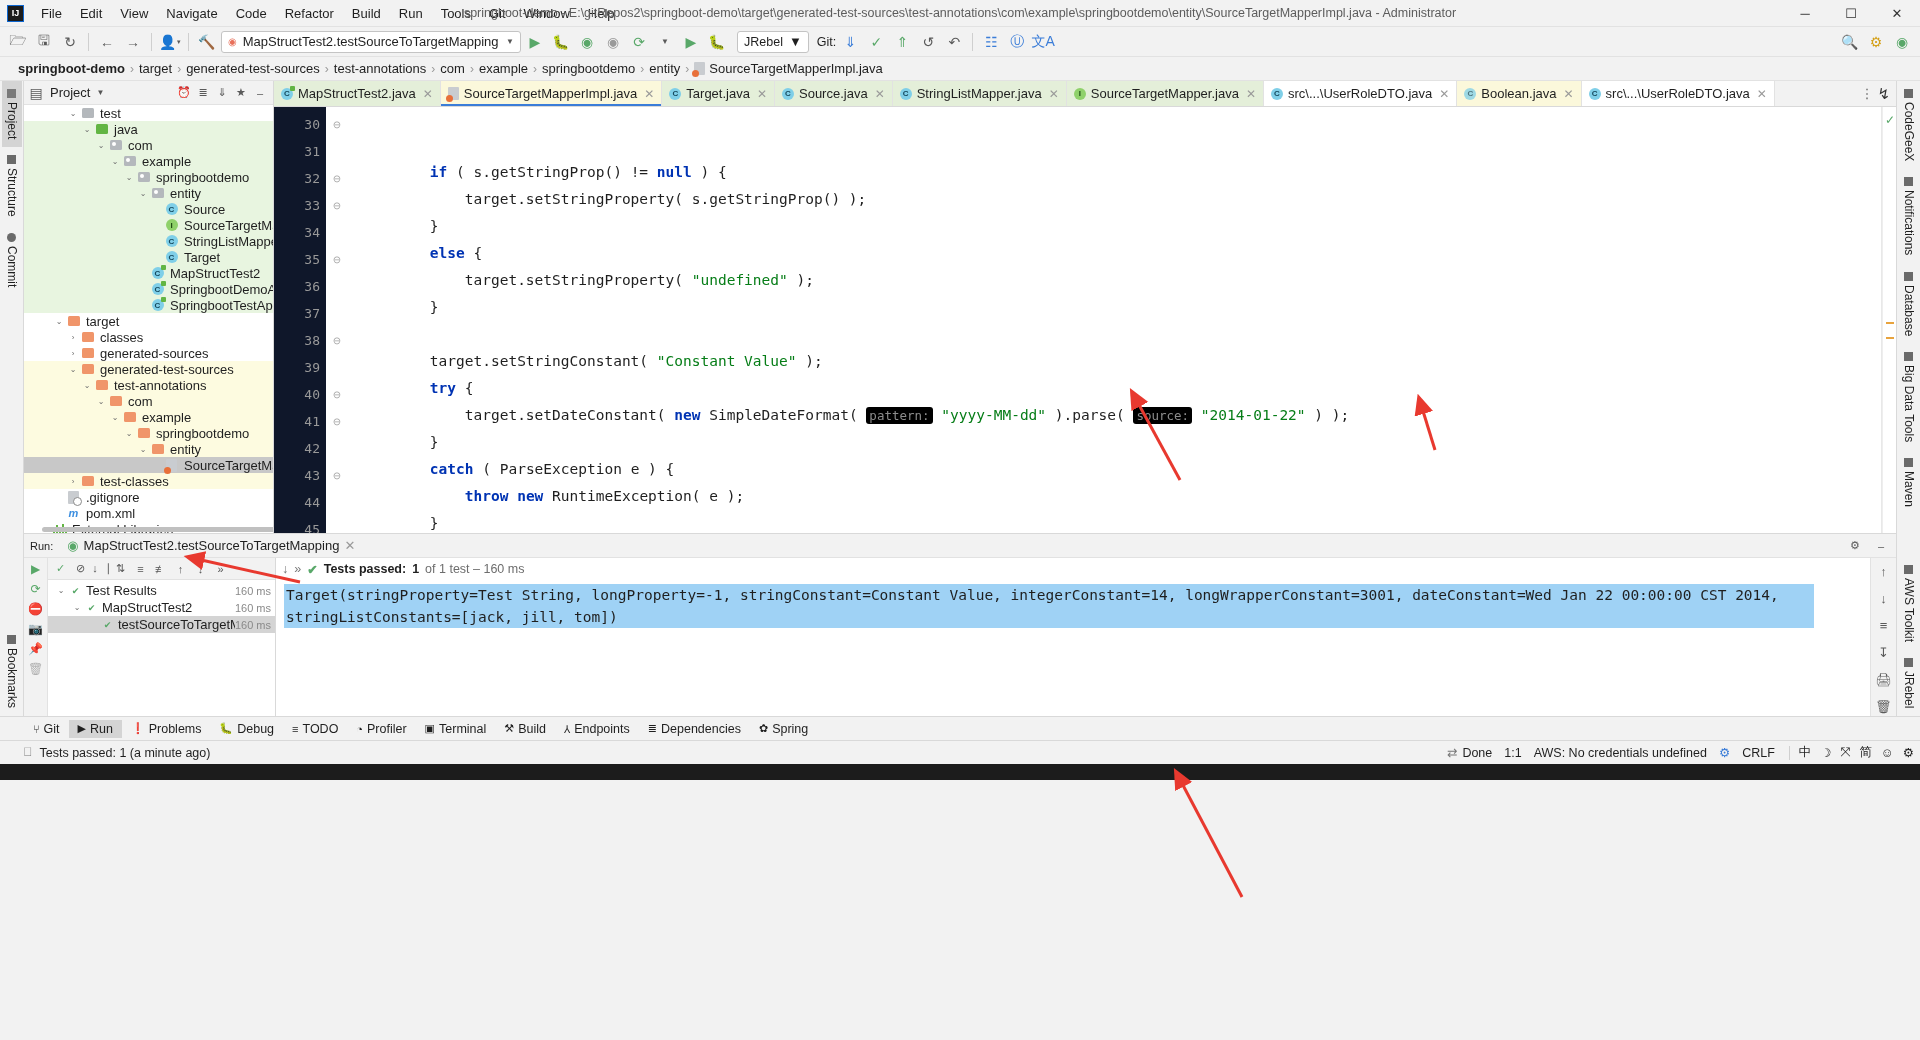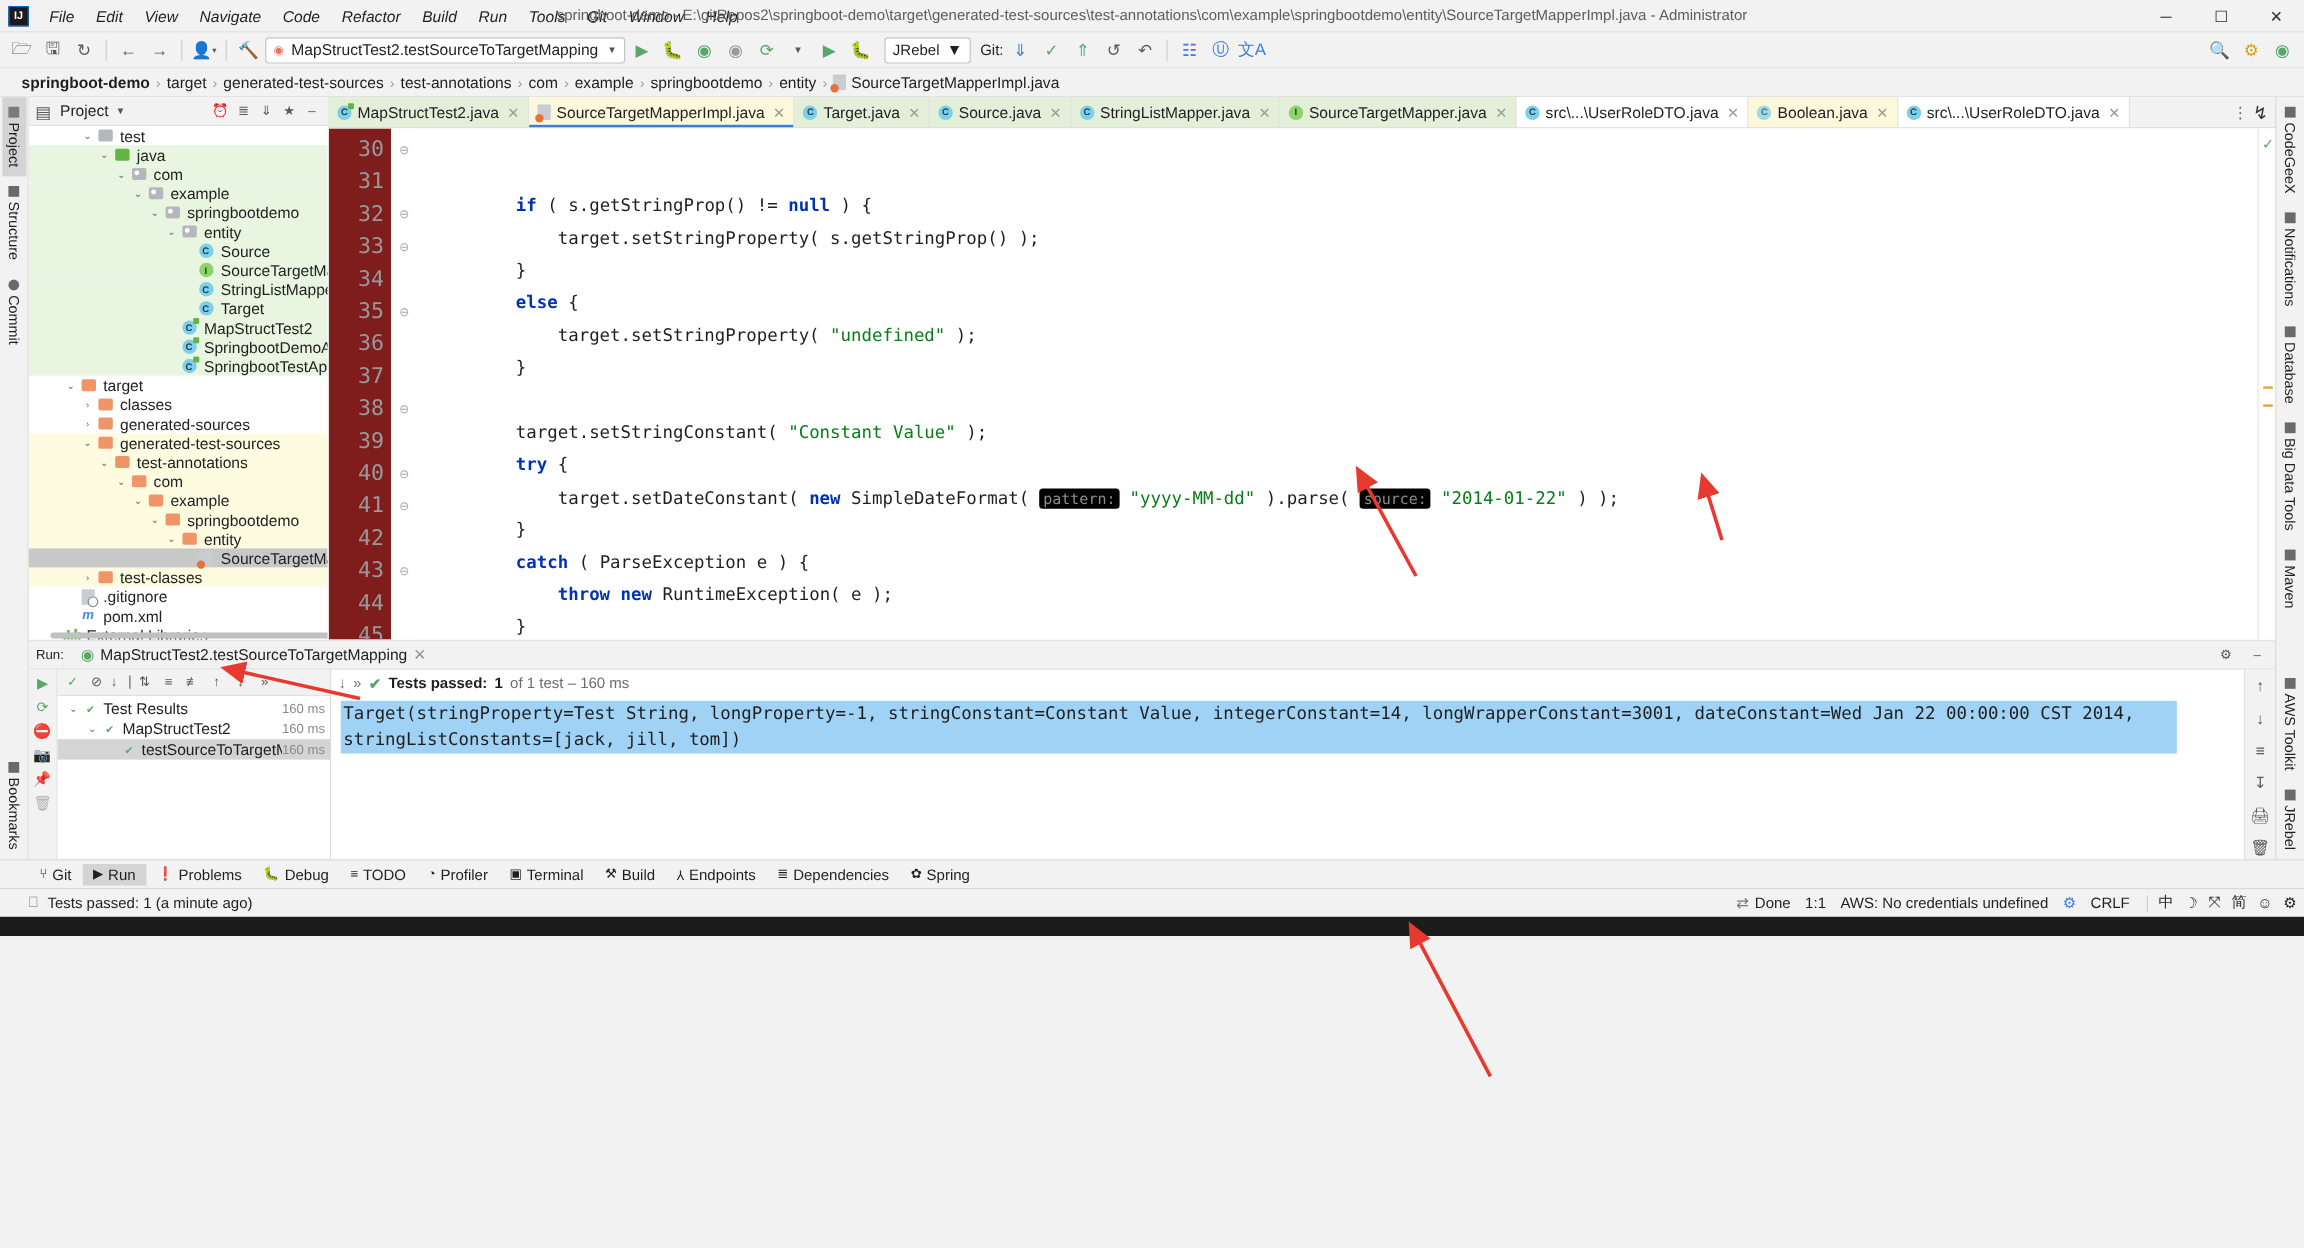--- a/index.html
+++ b/index.html
@@ -18,21 +18,21 @@
   .titlebar {
     height: 27px; background: #f2f2f2; display: flex; align-items: center;
     border-bottom: 1px solid #e2e2e2; position: relative; flex: none;
   }
   .ij-logo {
     width: 17px; height: 17px; margin: 0 8px 0 7px; flex:none;
     background: #1b1b1b; color: #fff; font-size: 9px; font-weight: bold;
     display:flex; align-items:center; justify-content:center;
     border: 1px solid #0d66d0;
   }
-  .menu { display: flex; align-items: center; gap: 0px; font-style: italic; }
+  .menu { display: flex; align-items: center; gap: 0px; }
   .menu-item { padding: 3px 9px; font-size: 13px; color: #1f1f1f; cursor: default; white-space:nowrap;}
   .win-title {
     position: absolute; left: 0; right: 0; text-align: center;
     font-size: 12.5px; color: #5c5c5c; pointer-events: none; white-space: nowrap;
   }
   .win-buttons { margin-left: auto; display: flex; z-index: 2; }
   .win-btn { width: 46px; height: 27px; display:flex; align-items:center; justify-content:center; font-size: 13px; color:#333; }
 
   
   .toolbar {
@@ -134,22 +134,22 @@
   .tabs { height:26px; background:#f2f2f2; display:flex; align-items:stretch; border-bottom:1px solid #d9d9d9; flex:none; }
   .tab { display:flex; align-items:center; gap:5px; padding: 0 7px; font-size:13px;
          border-right:1px solid #e2e2e2; position:relative; white-space:nowrap; }
   .tab.green { background:#e4efd9; }
   .tab.yellow{ background:#fbf8db; }
   .tab.white { background:#ffffff; }
   .tab.active:after { content:""; position:absolute; left:0; right:0; bottom:0; height:2px; background:#3b7dd8; }
   .tab .x { color:#999; font-size:12px; margin-left:2px; }
   .tabs-right { margin-left:auto; display:flex; align-items:center; gap:4px; padding:0 6px; }
   .editor-area { flex:1; display:flex; min-height:0; position:relative; background:#fff; overflow:hidden; }
-  .gutter { width:52px; flex:none; background:#7f1d1d; text-align:right; padding-top:4px;
-            font-family:"DejaVu Sans Mono", monospace; font-size:18px; color:#999; }
+  .gutter { width:52px; flex:none; background:#0f172a; text-align:right; padding-top:4px;
+            font-family:"DejaVu Sans Mono", monospace; font-size:13px; color:#999; }
   .gutter div { height:27px; line-height:27px; padding-right:6px; }
   .fold { width:22px; flex:none; background:#fff; padding-top:4px; position:relative; }
   .fold div { height:27px; display:flex; align-items:center; justify-content:center; color:#a6a6a6; font-size:10px; }
   .code { flex:1; padding-top:4px; font-family:"DejaVu Sans Mono", monospace; font-size:14.5px;
           white-space:pre; overflow:hidden; position:relative; }
   .code .ln { height:27px; line-height:27px; padding-left:12px; }
   .kw { color:#0033b3; font-weight:600; }
   .str { color:#067d17; }
   .hint { background:#000000; color:#8c8c8c; border-radius:3px; padding:1px 3px; font-size:12.5px; }
   .code-rightborder { position:absolute; top:0; bottom:0; width:1px; background:#e8e8e8; }

